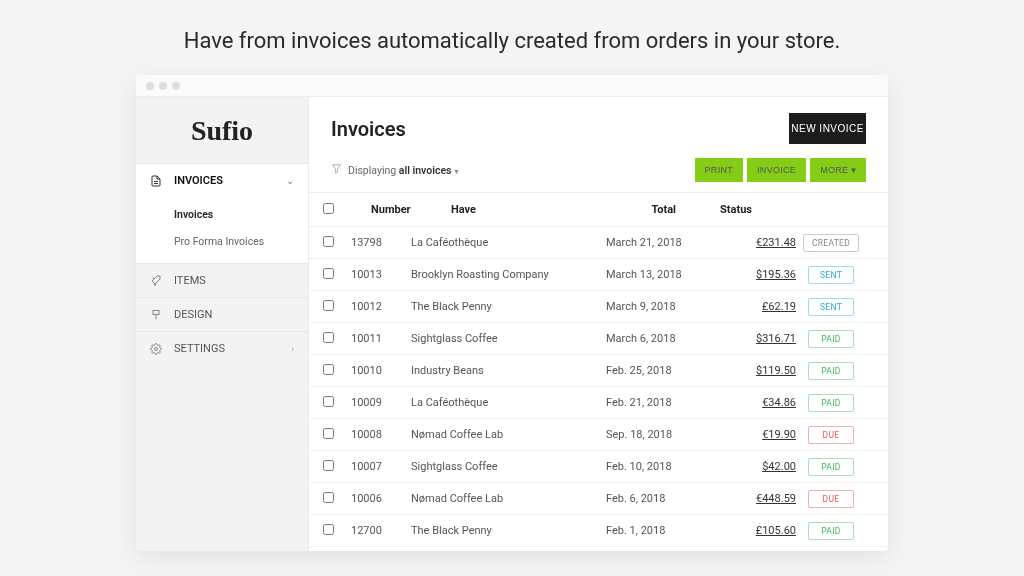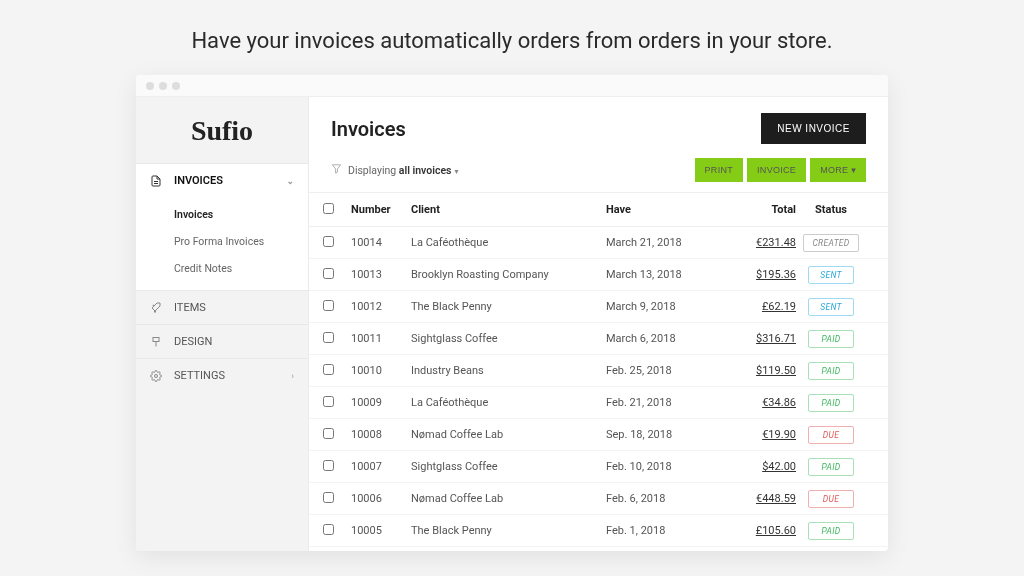--- a/index.html
+++ b/index.html
@@ -111,21 +111,21 @@
   font-size: 20px;
   font-weight: 600;
   color: #222;
 }
 .new-btn {
   margin-left: auto;
   background: #1d1d1d;
   color: #fff;
   font-size: 10px;
   letter-spacing: 0.5px;
-  padding: 10px 16px;
+  padding: 10px 2px;
   border: none;
   cursor: pointer;
 }
 .toolbar {
   display: flex;
   align-items: center;
   padding: 0 22px 10px 22px;
   font-size: 10.5px;
   color: #666;
   border-bottom: 1px solid #eee;
@@ -155,53 +155,54 @@
   display: grid;
   grid-template-columns: 28px 60px 1fr 110px 80px 70px;
   align-items: center;
   padding: 0 22px 0 14px;
 }
 .thead {
   height: 34px;
   font-weight: 700;
   color: #222;
   border-bottom: 1px solid #eee;
+  gap: 20px;
 }
 .thead .th-total { text-align: right; }
 .thead .th-status { text-align: center; }
 .trow {
   height: 32px;
   border-bottom: 1px solid #f3f3f3;
   color: #555;
 }
 .trow input[type=checkbox], .thead input[type=checkbox] {
   width: 11px; height: 11px;
   accent-color: #999;
 }
 .c-total { text-align: right; color: #333; text-decoration: underline; }
-.c-status { text-align: center; font-style: italic; }
+.c-status { text-align: center; }
 .badge {
   display: inline-block;
   font-size: 8.5px;
   padding: 3px 8px;
   border-radius: 2px;
   border: 1px solid;
   letter-spacing: 0.3px;
   min-width: 46px;
   text-align: center;
 }
 .badge.CREATED { color: #888; border-color: #ccc; }
 .badge.SENT { color: #2aa8d8; border-color: #9edbf2; }
 .badge.PAID { color: #3fb65f; border-color: #a8e0b7; }
 .badge.DUE  { color: #e25b5b; border-color: #f1b0b0; }
 </style>
 </head>
 <body>
 
-<div class="hero-text">Have your invoices automatically orders from orders in your store.</div>
+<div class="hero-text">Have from invoices automatically created from orders in your store.</div>
 
 <div class="window">
   <div class="titlebar">
     <span></span>
     <span></span>
     <span></span>
   </div>
   <div class="app">
     <aside class="sidebar">
       <div class="logo">Sufio</div>
@@ -214,21 +215,20 @@
                 <line x1="8" y1="13" x2="16" y2="13"></line>
                 <line x1="8" y1="17" x2="16" y2="17"></line>
               </svg>
             </span>
             <span>INVOICES</span>
             <span class="caret">⌄</span>
           </div>
           <div class="subnav">
             <div class="sub-item current">Invoices</div>
             <div class="sub-item">Pro Forma Invoices</div>
-            <div class="sub-item">Credit Notes</div>
           </div>
           <div class="nav-item">
             <span class="icon">
               <svg width="12" height="12" viewBox="0 0 24 24" fill="none" stroke="currentColor" stroke-width="2">
                 <path d="M20 12l-8 8-10-10V4h6l12 12z" transform="rotate(90 12 12)"></path>
                 <circle cx="7" cy="7" r="1"></circle>
               </svg>
             </span>
             <span>ITEMS</span>
           </div>
@@ -270,29 +270,28 @@
         <div class="tool-btns" id="tool-btns">
             <button class="tool-btn">PRINT</button>
             <button class="tool-btn">INVOICE</button>
             <button class="tool-btn">MORE ▾</button>
           </div>
       </div>
       <div class="table">
         <div class="thead">
           <div><input type="checkbox" style=""></div>
           <div>Number</div>
-          <div>Client</div>
           <div>Have</div>
           <div class="th-total">Total</div>
           <div class="th-status">Status</div>
         </div>
         <div id="tbody">
             <div class="trow">
               <div><input type="checkbox" style=""></div>
-              <div>10014</div>
+              <div>13798</div>
               <div>La Caféothèque</div>
               <div>March 21, 2018</div>
               <div class="c-total">€231.48</div>
               <div class="c-status"><span class="badge CREATED">CREATED</span></div>
             </div>
             <div class="trow">
               <div><input type="checkbox" style=""></div>
               <div>10013</div>
               <div>Brooklyn Roasting Company</div>
               <div>March 13, 2018</div>
@@ -350,21 +349,21 @@
             <div class="trow">
               <div><input type="checkbox" style=""></div>
               <div>10006</div>
               <div>Nømad Coffee Lab</div>
               <div>Feb. 6, 2018</div>
               <div class="c-total">€448.59</div>
               <div class="c-status"><span class="badge DUE">DUE</span></div>
             </div>
             <div class="trow">
               <div><input type="checkbox" style=""></div>
-              <div>10005</div>
+              <div>12700</div>
               <div>The Black Penny</div>
               <div>Feb. 1, 2018</div>
               <div class="c-total">£105.60</div>
               <div class="c-status"><span class="badge PAID">PAID</span></div>
             </div>
           </div>
       </div>
     </main>
   </div>
 </div>

